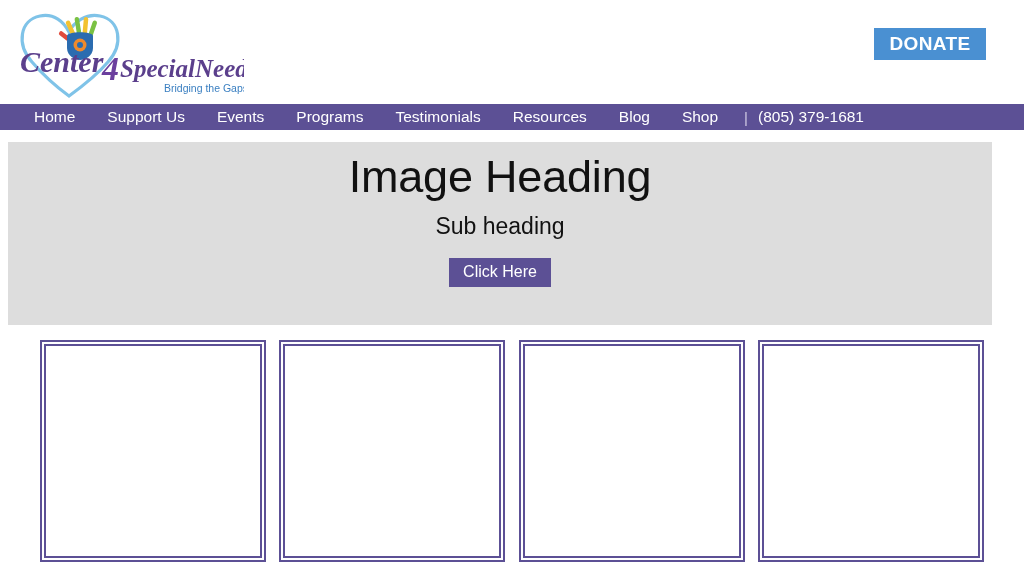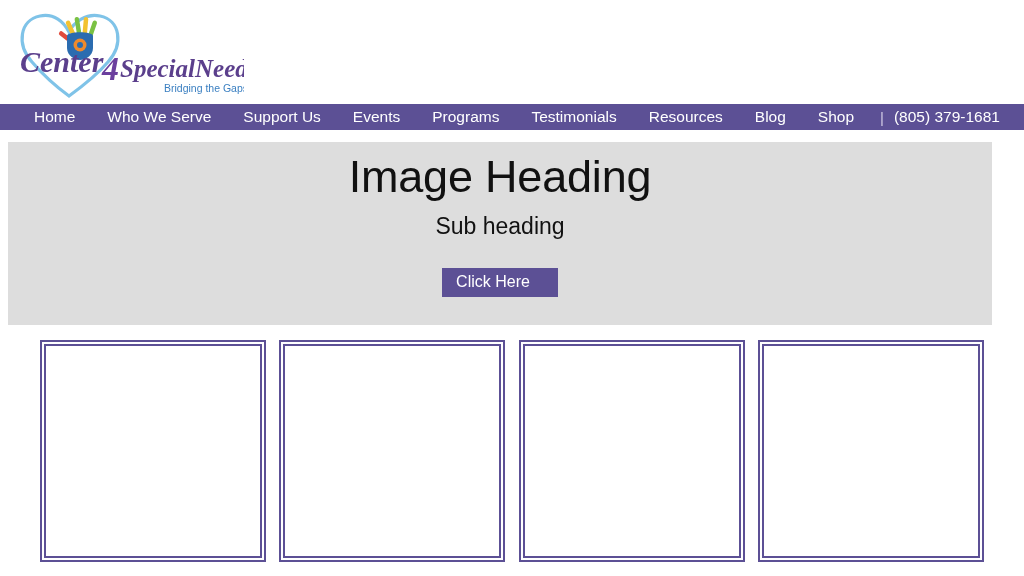--- a/index.html
+++ b/index.html
@@ -117,27 +117,27 @@
   .hero-subheading {
     margin-top: 8px;
     font-size: 23px;
     font-weight: normal;
     color: #111111;
     line-height: 28px;
   }
 
   .hero-cta {
     display: inline-block;
-    margin-top: 28px;
+    margin-top: 18px;
     background: #5c5095;
     color: #ffffff;
     font-size: 16px;
     font-family: "Liberation Sans", sans-serif;
     border: none;
-    padding: 5px 28px 6px 14px;
+    padding: 5px 14px 6px 14px;
     line-height: 18px;
     cursor: pointer;
   }
 
   
   .card-row {
     position: absolute;
     left: 40px;
     top: 340px;
     width: 944px;
@@ -183,25 +183,25 @@
       </g>
 
       <text x="6" y="68" font-family="'Liberation Serif', serif" font-size="30" font-style="italic" font-weight="bold" fill="#5b3f8c">Center</text>
       <text x="88" y="76" font-family="'Liberation Serif', serif" font-size="34" font-style="italic" font-weight="bold" fill="#6b3f9e">4</text>
       <text x="106" y="73" font-family="'Liberation Serif', serif" font-size="25" font-style="italic" font-weight="bold" fill="#5b3f8c">SpecialNeeds</text>
       <text x="150" y="88" font-family="'Liberation Sans', sans-serif" font-size="10.5" fill="#3a7fc1">Bridging the Gaps</text>
     </svg>
 
   </div>
 
+  <button class="donate-button">DONATE</button>
 </header>
 
 <nav class="main-nav">
   <a class="nav-item" href="#">Home</a>
-  <a class="nav-item" href="#">Who We Serve</a>
   <a class="nav-item" href="#">Support Us</a>
   <a class="nav-item" href="#">Events</a>
   <a class="nav-item" href="#">Programs</a>
   <a class="nav-item" href="#">Testimonials</a>
   <a class="nav-item" href="#">Resources</a>
   <a class="nav-item" href="#">Blog</a>
   <a class="nav-item" href="#">Shop</a>
   <span class="nav-sep">|</span>
   <a class="nav-phone" href="#">(805) 379-1681</a>
 </nav>

